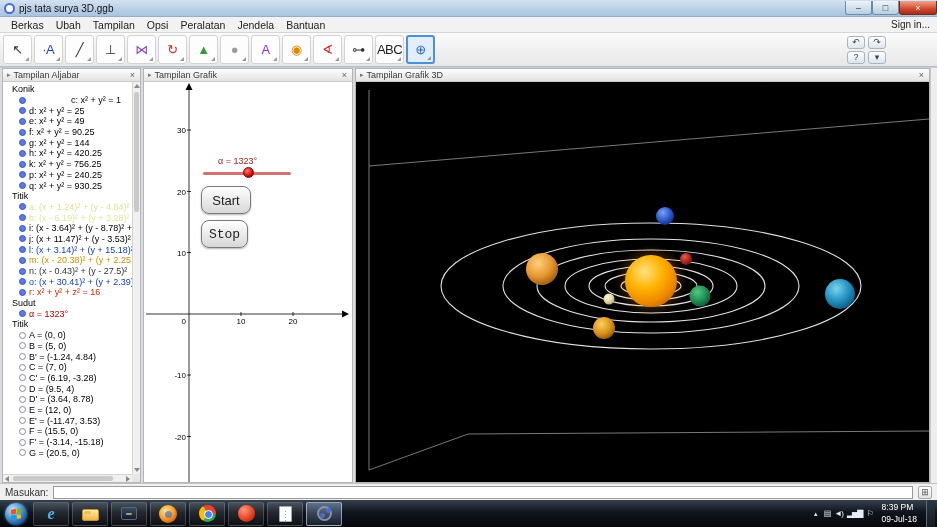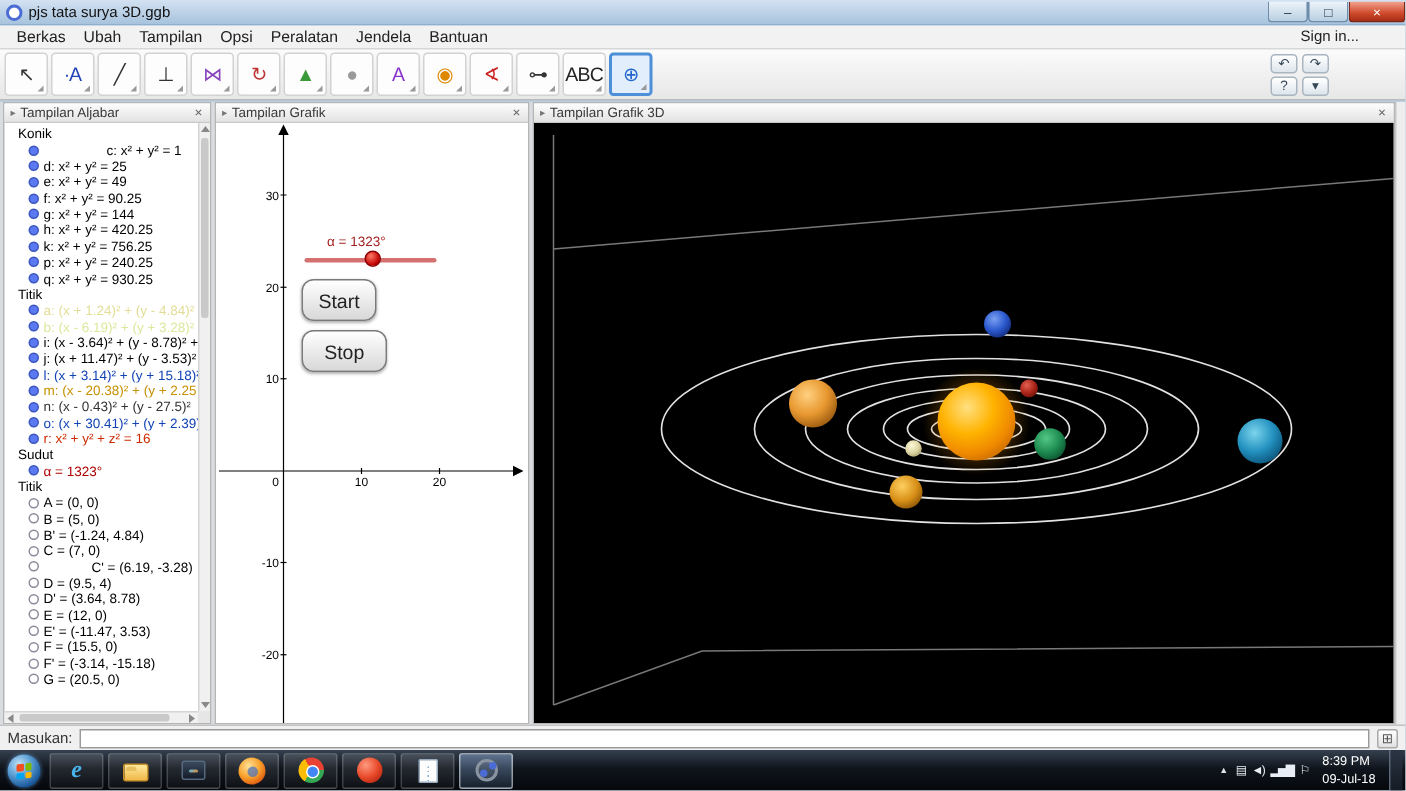--- a/index.html
+++ b/index.html
@@ -76,21 +76,21 @@
   .gfx-content { position:absolute; top:13px; bottom:0; left:0; right:0; overflow:hidden; background:#fff; }
   .gfx-content svg { position:absolute; left:0; top:0; }
   .slider-track { position:absolute; left:59px; top:90px; width:88px; height:3px; background:#d4706f; border-radius:2px; }
   .slider-dot { position:absolute; left:99px; top:85px; width:11px; height:11px; border-radius:50%;
     background:radial-gradient(circle at 35% 30%, #ff7a66, #c00000 70%); border:1px solid #8d0000; }
   .slider-label { position:absolute; left:74px; top:74px; font-size:9px; color:#a32222; }
   .gbtn { position:absolute; border:1px solid #7a7a7a; border-radius:8px;
     background:linear-gradient(#ffffff,#d8d8d8); font-size:13px; color:#222;
     box-shadow:0 1px 2px rgba(0,0,0,.3); font-family:"Liberation Sans",sans-serif; }
   .btn-start { left:57px; top:104px; width:50px; height:28px; }
-  .btn-stop  { left:57px; top:138px; width:57px; height:28px; }
+  .btn-stop  { left:57px; top:138px; width:47px; height:28px;font-family:Liberation Mono, monospace; }
 
   
   .g3d-content { position:absolute; top:13px; bottom:0; left:0; right:0; background:#000; overflow:hidden; }
 
   
   .inputbar { position:absolute; left:0; right:0; top:483px; height:17px; background:#f0f0f0;
     border-top:1px solid #c2c2c2; display:flex; align-items:center; gap:5px; padding:0 5px; font-size:10px; color:#333; }
   .inputbar input { flex:1; height:13px; border:1px solid #9a9a9a; background:#fff; font-size:10px; padding:0 3px;
     font-family:"Liberation Sans",sans-serif; }
   .input-opt { width:14px; height:13px; font-size:9px; line-height:11px; text-align:center; color:#555;
@@ -158,21 +158,21 @@
     <span class="menu-item">Tampilan</span>
 
     <span class="menu-item">Opsi</span>
 
     <span class="menu-item">Peralatan</span>
 
     <span class="menu-item">Jendela</span>
 
     <span class="menu-item">Bantuan</span>
   </div>
-<span class="signin" style="position:absolute; top:19px; right:25px; font-size:10px; color:#222; z-index:2;">Sign in...</span>
+<span class="signin" style="position:absolute; top:19px; right:1px; font-size:10px; color:#222; z-index:2;">Sign in...</span>
 
 <div class="toolbar">
   <div style="display:flex; gap:2px;">
 
       <button class="tool">
         <span class="tglyph" style="color: rgb(51, 51, 51);">↖</span>
       </button>
 
       <button class="tool">
         <span class="tglyph" style="color: rgb(34, 68, 187);">∙A</span>
@@ -375,21 +375,21 @@
           <span class="alg-text" style="color: rgb(0, 0, 0);">B' = (-1.24, 4.84)</span>
         </div>
 
         <div class="alg-row item">
           <span class="marble open"></span>
           <span class="alg-text" style="color: rgb(0, 0, 0);">C = (7, 0)</span>
         </div>
 
         <div class="alg-row item">
           <span class="marble open"></span>
-          <span class="alg-text" style="color: rgb(0, 0, 0); margin-left: 32px;">C' = (6.19, -3.28)</span>
+          <span class="alg-text" style="color: rgb(0, 0, 0);">C' = (6.19, -3.28)</span>
         </div>
 
         <div class="alg-row item">
           <span class="marble open"></span>
           <span class="alg-text" style="color: rgb(0, 0, 0);">D = (9.5, 4)</span>
         </div>
 
         <div class="alg-row item">
           <span class="marble open"></span>
           <span class="alg-text" style="color: rgb(0, 0, 0);">D' = (3.64, 8.78)</span>

